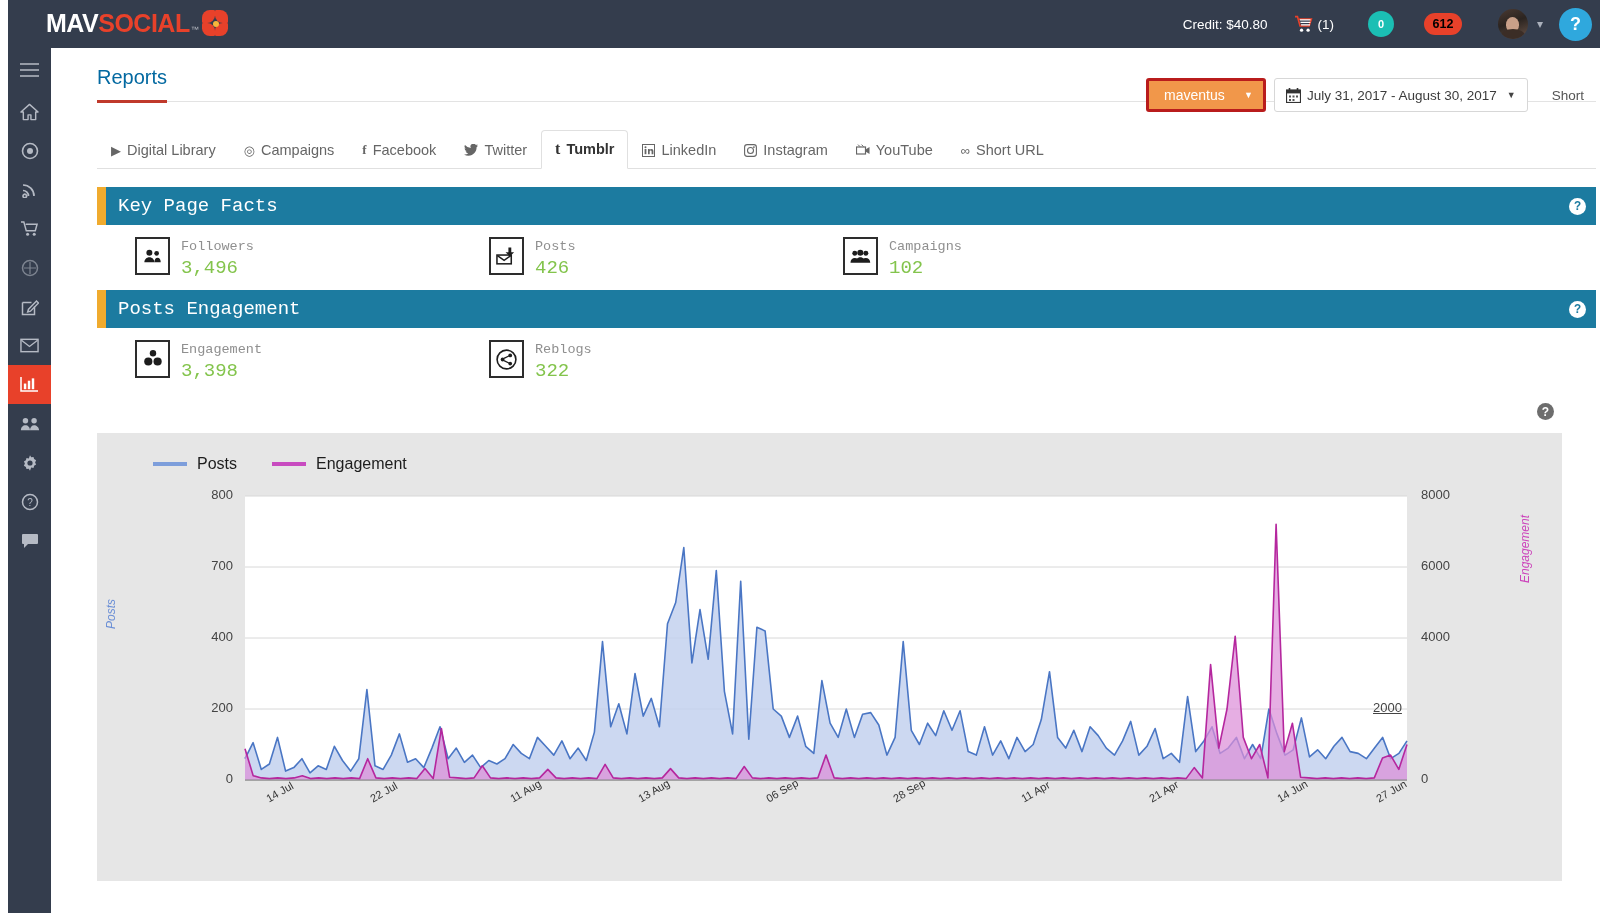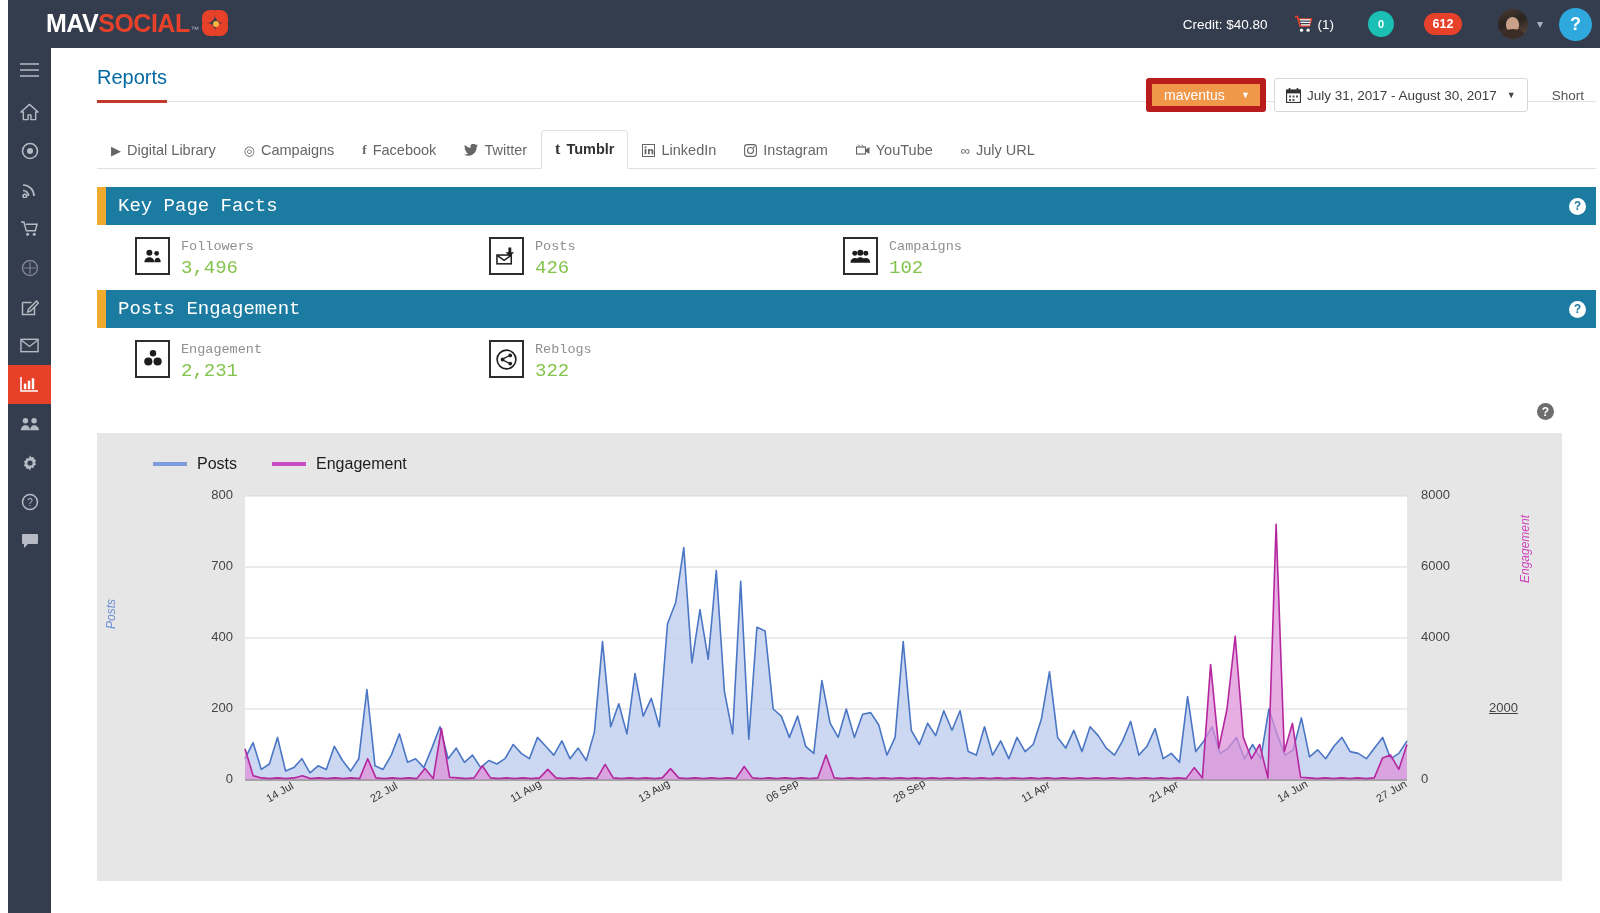--- a/index.html
+++ b/index.html
@@ -44,21 +44,21 @@
   .cart-ico { width: 22px; height: 18px; margin-right: 2px; display:block; }
   .badge-round {
     width: 26px; height: 26px; border-radius: 50%;
     display: flex; align-items: center; justify-content: center;
     color: #fff; font-size: 11px; font-weight: bold;
   }
   .badge-teal { background: #1bbfb4; margin-right: 30px; }
   .badge-red {
     background: #e8412a; border-radius: 11px; height: 22px; min-width: 38px;
     display: flex; align-items: center; justify-content: center;
-    color: #ffffff; font-size: 12.5px; font-weight: bold; margin-right: 36px;
+    color: #000000; font-size: 12.5px; font-weight: bold; margin-right: 36px;
   }
   .avatar {
     width: 30px; height: 30px; border-radius: 50%;
     background: linear-gradient(160deg,#4b3a32 0%, #2b2420 45%, #6a5448 100%);
     overflow: hidden; position: relative;
   }
   .avatar .head {
     position:absolute; left:50%; top:26%; width:13px; height:15px; margin-left:-6.5px;
     background:#c9a089; border-radius:50% 50% 45% 45%;
   }
@@ -100,21 +100,21 @@
   .page-title {
     position: absolute; left: 46px; top: 18px;
     font-size: 20px; color: #0369a1; padding-bottom: 11px;
     border-bottom: 3px solid #c0392b;
   }
   .head-rule { position: absolute; left: 46px; right: 12px; top: 53px; height: 1px; background: #e3e3e3; }
 
   .head-ctrls { position: absolute; right: 12px; top: 30px; display: flex; align-items: stretch; }
   .acct-select {
     background: #f1974a; color: #ffffff; font-size: 14px;
-    border: 6px solid #b91c1c; border-radius: 3px;
+    border: 3px solid #b91c1c; border-radius: 3px;
     display: flex; align-items: center; height: 34px; padding: 0 10px;
     min-width: 120px; cursor: pointer;
   }
   .acct-select .nm { flex: 1; text-align: center; }
   .acct-select .car { font-size: 9px; margin-left: 14px; }
   .date-range {
     background: #ffffff; border: 1px solid #d7d7d7; border-radius: 3px;
     display: flex; align-items: center; height: 34px; padding: 0 11px;
     margin-left: 8px; font-size: 13.5px; color: #3c3c3c; cursor: pointer;
   }
@@ -407,21 +407,21 @@
           <svg width="14" height="12" viewBox="0 0 14 12">
               <rect x="0.5" y="3" width="9" height="7" fill="none" stroke="#666" stroke-width="1.2"></rect>
               <path d="M9.5 5.5 13.5 3v7L9.5 7.5z" fill="#666"></path>
               <path d="M2 0.6 4 2.6M5.5 0.6 7.5 2.6" stroke="#666" stroke-width="1"></path>
             </svg>
         </span>
         <span>YouTube</span>
       </div>
       <div class="tab">
         <span class="tico">∞</span>
-        <span>July URL</span>
+        <span>Short URL</span>
       </div>
     </div>
 
     <div class="panel">
       <div class="panel-head">
         <h3>Key Page Facts</h3>
         <span class="panel-help">?</span>
       </div>
       <div class="stats">
         <div class="stat">
@@ -477,21 +477,21 @@
         <div class="stat">
           <span class="stat-ico">
             <svg width="18" height="20" viewBox="0 0 18 20">
                 <circle cx="9" cy="4.2" r="3.2" fill="#1d1d1d"></circle>
                 <circle cx="4.3" cy="12.5" r="4.1" fill="#1d1d1d"></circle>
                 <circle cx="13.6" cy="12.5" r="4.1" fill="#1d1d1d"></circle>
               </svg>
           </span>
           <span class="stat-txt">
             <span class="lbl">Engagement</span><br>
-            <span class="val">2,231</span>
+            <span class="val">3,398</span>
           </span>
         </div>
         <div class="stat">
           <span class="stat-ico">
             <svg width="21" height="21" viewBox="0 0 21 21">
                 <circle cx="10.5" cy="10.5" r="9.4" fill="none" stroke="#1d1d1d" stroke-width="1.6"></circle>
                 <circle cx="14.2" cy="6.4" r="1.9" fill="#1d1d1d"></circle>
                 <circle cx="14.2" cy="14.6" r="1.9" fill="#1d1d1d"></circle>
                 <circle cx="6.6" cy="10.5" r="1.9" fill="#1d1d1d"></circle>
                 <path d="M8 9.4 12.8 7M8 11.6 12.8 14" stroke="#1d1d1d" stroke-width="1.3"></path>
@@ -537,21 +537,21 @@
             <path d="M148.0 315.8 L156.2 342.7 L164.4 344.9 L172.5 345.6 L180.7 344.9 L188.9 345.6 L197.1 344.9 L205.3 342.7 L213.5 345.6 L221.6 344.9 L229.8 345.6 L238.0 344.9 L246.2 345.6 L254.4 344.9 L262.6 345.6 L270.7 325.7 L278.9 344.9 L287.1 345.6 L295.3 344.9 L303.5 345.6 L311.7 344.9 L319.8 345.6 L328.0 335.6 L336.2 345.6 L344.4 295.5 L352.6 344.2 L360.8 344.9 L368.9 345.6 L377.1 344.9 L385.3 332.8 L393.5 344.9 L401.7 345.6 L409.9 344.9 L418.0 345.6 L426.2 344.9 L434.4 345.6 L442.6 344.9 L450.8 336.4 L459.0 344.9 L467.1 345.6 L475.3 344.9 L483.5 345.6 L491.7 344.9 L499.9 345.6 L508.1 331.4 L516.2 344.9 L524.4 345.6 L532.6 344.9 L540.8 345.6 L549.0 344.9 L557.2 345.6 L565.3 344.9 L573.5 335.6 L581.7 344.9 L589.9 345.6 L598.1 344.9 L606.3 345.6 L614.4 344.9 L622.6 345.6 L630.8 344.9 L639.0 345.6 L647.2 333.5 L655.4 344.9 L663.5 345.6 L671.7 344.9 L679.9 345.6 L688.1 344.9 L696.3 345.6 L704.5 344.9 L712.6 345.6 L720.8 344.9 L729.0 322.1 L737.2 344.9 L745.4 345.6 L753.5 344.9 L761.7 345.6 L769.9 344.9 L778.1 345.6 L786.3 344.9 L794.5 345.6 L802.6 344.9 L810.8 345.6 L819.0 344.9 L827.2 345.6 L835.4 344.9 L843.6 345.6 L851.7 344.9 L859.9 345.6 L868.1 344.9 L876.3 345.6 L884.5 344.9 L892.7 345.6 L900.8 344.9 L909.0 345.6 L917.2 344.9 L925.4 345.6 L933.6 344.9 L941.8 345.6 L949.9 344.9 L958.1 345.6 L966.3 344.9 L974.5 345.6 L982.7 344.9 L990.9 345.6 L999.0 344.9 L1007.2 345.6 L1015.4 344.9 L1023.6 345.6 L1031.8 344.9 L1040.0 345.6 L1048.1 344.9 L1056.3 345.6 L1064.5 344.9 L1072.7 345.6 L1080.9 344.9 L1089.1 345.6 L1097.2 334.6 L1105.4 344.9 L1113.6 231.6 L1121.8 315.1 L1130.0 276.0 L1138.2 203.2 L1146.3 304.4 L1154.5 325.7 L1162.7 311.5 L1170.9 344.9 L1179.1 91.4 L1187.3 318.6 L1195.4 290.2 L1203.6 344.2 L1211.8 344.9 L1220.0 345.6 L1228.2 344.9 L1236.4 345.6 L1244.5 344.9 L1252.7 345.6 L1260.9 344.9 L1269.1 345.6 L1277.3 344.9 L1285.5 325.0 L1293.6 322.1 L1301.8 336.4 L1310.0 311.5 " fill="none" stroke="#b5279e" stroke-width="1.6" stroke-linejoin="round"></path>
             <line x1="148" y1="347" x2="1310" y2="347" stroke="#888" stroke-width="1"></line>
           </svg>
         <div id="tick-layer">
             <span class="ytick left" style="left: 96px; top: 338px;">0</span>
             <span class="ytick left" style="left: 96px; top: 267px;">200</span>
             <span class="ytick left" style="left: 96px; top: 196px;">400</span>
             <span class="ytick left" style="left: 96px; top: 125px;">700</span>
             <span class="ytick left" style="left: 96px; top: 54px;">800</span>
             <span class="ytick" style="left: 1324px; top: 338px;">0</span>
-            <span class="ytick" style="left: 1392px; top: 267px; text-decoration: underline;">2000</span>
+            <span class="ytick" style="left: 1276px; top: 267px; text-decoration: underline;">2000</span>
             <span class="ytick" style="left: 1324px; top: 196px;">4000</span>
             <span class="ytick" style="left: 1324px; top: 125px;">6000</span>
             <span class="ytick" style="left: 1324px; top: 54px;">8000</span>
             <span class="xtick" style="left: 166.86px; top: 361px;">14 Jul</span>
             <span class="xtick" style="left: 271.44px; top: 361px;">22 Jul</span>
             <span class="xtick" style="left: 410.88px; top: 361px;">11 Aug</span>
             <span class="xtick" style="left: 538.7px; top: 361px;">13 Aug</span>
             <span class="xtick" style="left: 666.52px; top: 361px;">06 Sep</span>
             <span class="xtick" style="left: 794.34px; top: 361px;">28 Sep</span>
             <span class="xtick" style="left: 922.16px; top: 361px;">11 Apr</span>

